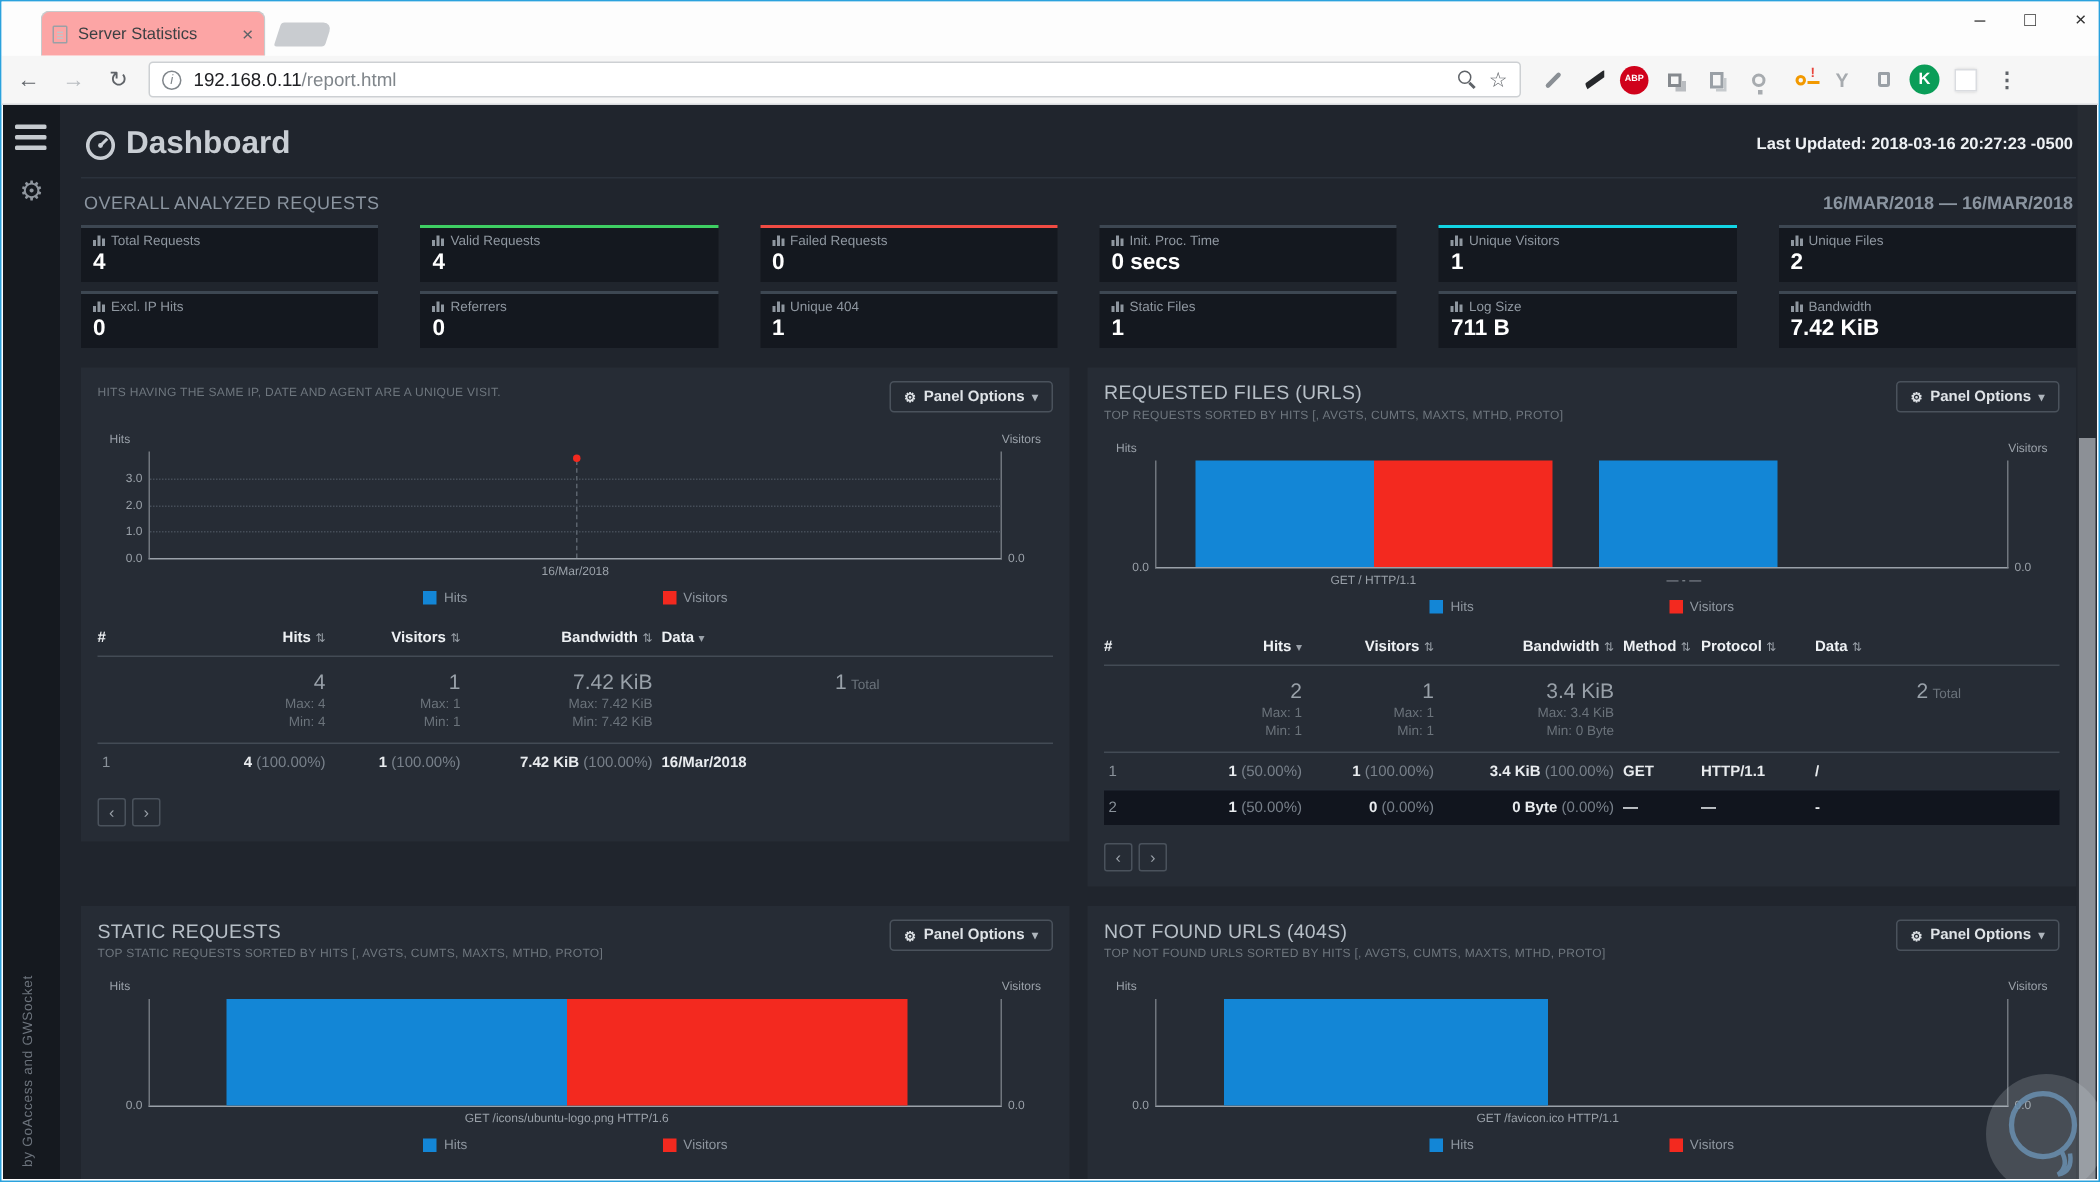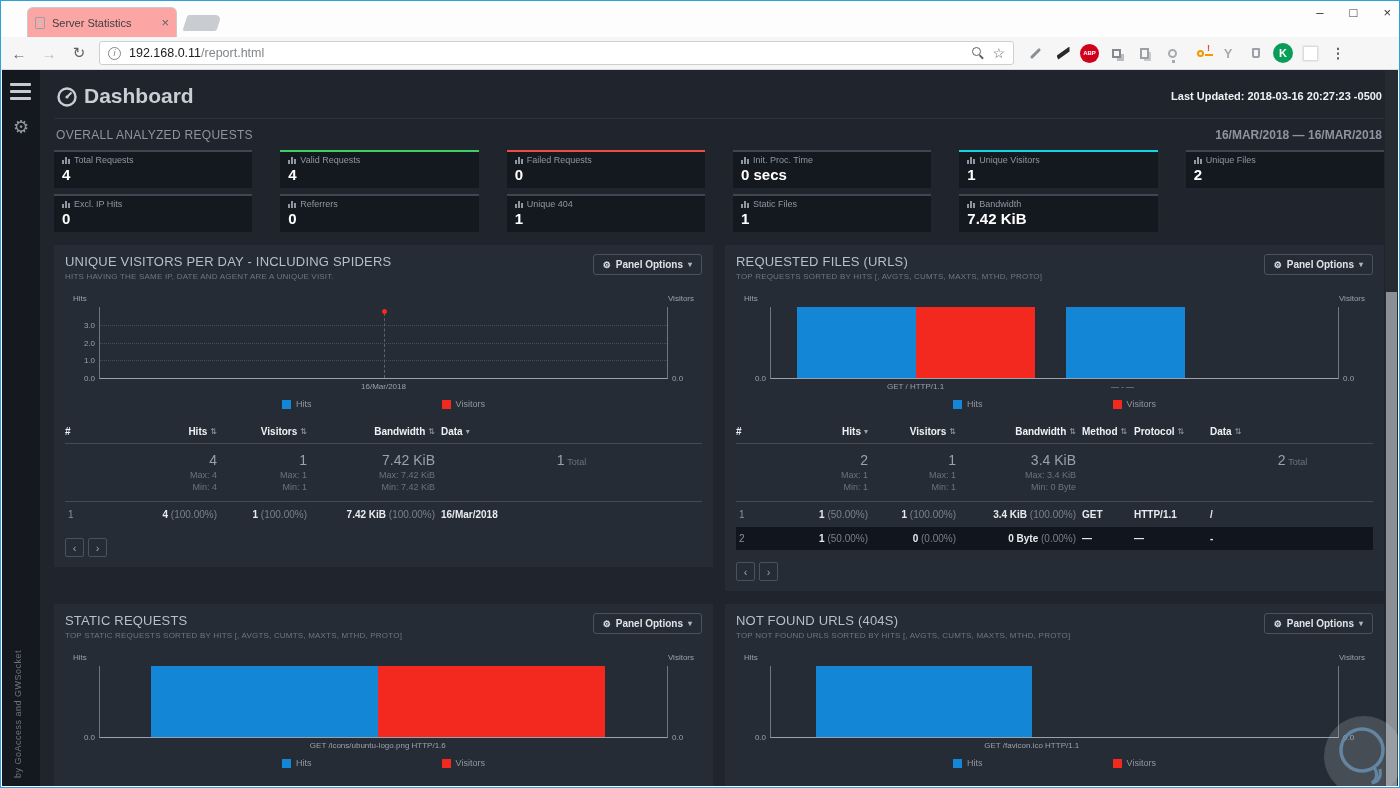--- a/index.html
+++ b/index.html
@@ -333,32 +333,42 @@
             </div>
             <div class="cval">1</div>
           </div>
         <div class="card">
             <div class="clabel">
               <span class="mbar">
                 <i></i>
                 <i></i>
                 <i></i>
               </span>
+              <span>Log Size</span>
+            </div>
+            <div class="cval">711 B</div>
+          </div>
+        <div class="card">
+            <div class="clabel">
+              <span class="mbar">
+                <i></i>
+                <i></i>
+                <i></i>
+              </span>
               <span>Bandwidth</span>
             </div>
             <div class="cval">7.42 KiB</div>
           </div>
       </div>
 
       <div class="panels">
 
         <section class="panel">
           <div class="phead">
             <div>
-              <h2 class="ptitle">UNIQUE VISITORS PER DAY - INCLUDING SPIDERS</h2>
               <p class="psub">HITS HAVING THE SAME IP, DATE AND AGENT ARE A UNIQUE VISIT.</p>
             </div>
             <button class="pbtn">
                 <span class="g">⚙</span>
                 <span>Panel Options</span>
                 <span class="c">▾</span>
               </button>
           </div>
           <div class="chartwrap">
             <span class="axname" style="left:4px">Hits</span>

